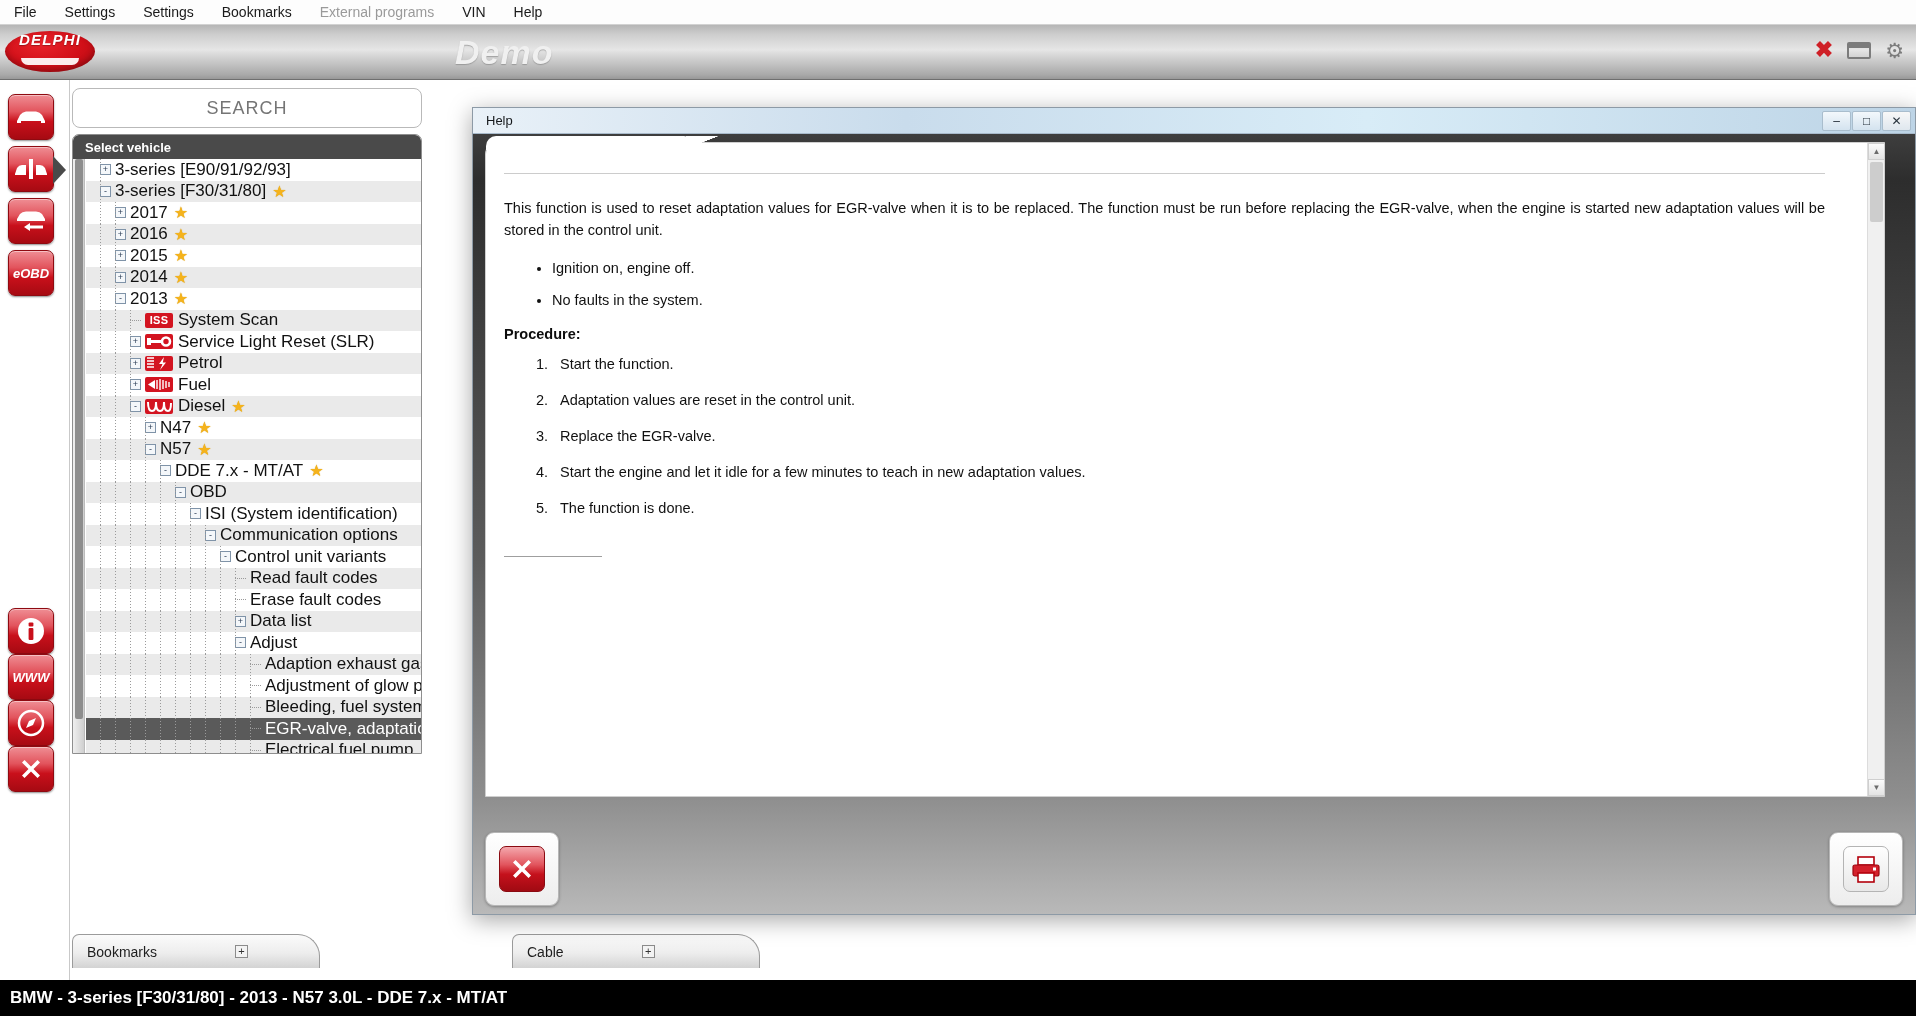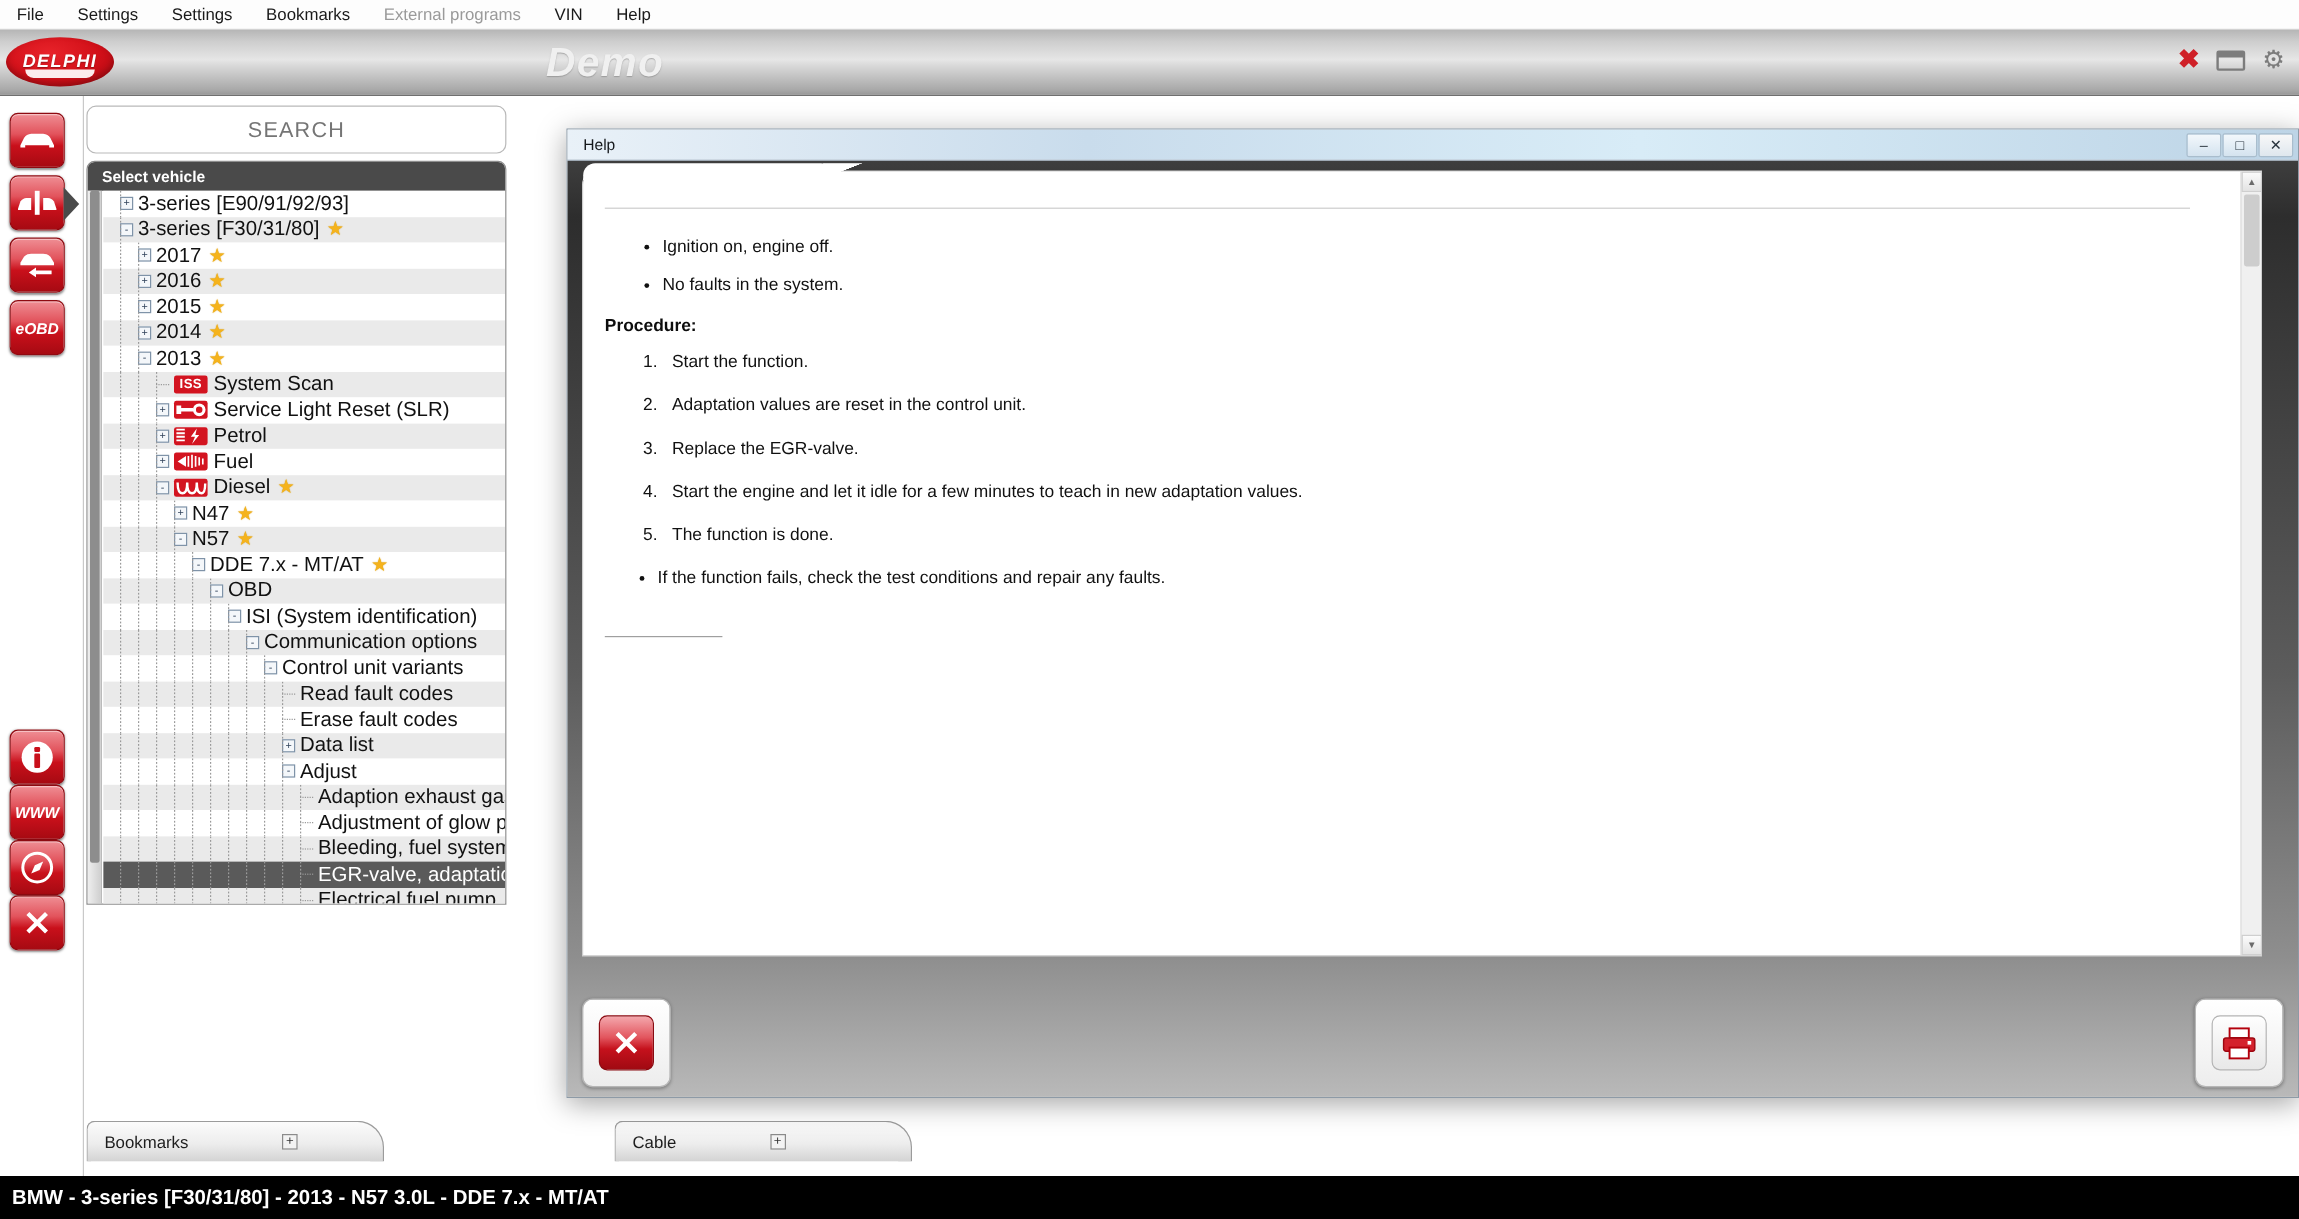--- a/index.html
+++ b/index.html
@@ -30,21 +30,21 @@
     background: linear-gradient(to bottom,
       #b6b6b6 0%, #cecece 18%, #e6e6e6 46%, #dadada 54%, #a9a9a9 92%, #989898 100%);
     border-bottom: 1px solid #6f6f6f;
     overflow: hidden;
   }
   .logo {
     position: absolute; left: 5px; top: 6px; width: 90px; height: 41px;
     background: radial-gradient(ellipse at 40% 32%, #e8232a 0%, #d10f18 55%, #a90a12 100%);
     border-radius: 50%;
     box-shadow: inset 0 -3px 6px rgba(0,0,0,.25);
-    display: flex; align-items: center; justify-content: center;
+    display: flex; align-items: flex-start; justify-content: center;
   }
   .logo-text {
     color: #fff; font-weight: bold; font-size: 15px;
     letter-spacing: 1.2px; font-style: italic;
     text-shadow: 0 1px 1px rgba(0,0,0,.3);
   }
   .logo-swoosh {
     position: absolute; left: 16px; bottom: 7px; width: 58px; height: 7px;
     border-radius: 0 0 40px 40px;
     background: #fff; opacity: .92;
@@ -774,35 +774,33 @@
         <div class="wbtn close">✕</div>
       </div>
     </div>
 
     <div class="help-shell">
       <div class="help-page">
         <div class="help-notch"></div>
 
         <div class="help-content">
           <div class="doc-rule"></div>
+          <p class="doc-para">This function is used to reset adaptation values for EGR-valve when it is to be replaced. The function must be run before replacing the EGR-valve, when the engine is started new adaptation values will be stored in the control unit.</p>
           <ul class="doc-ul" id="test-conditions-list">
               <li>Ignition on, engine off.</li>
               <li>No faults in the system.</li>
             </ul>
           <div class="doc-head">Procedure:</div>
           <ol class="doc-ol" id="procedure-list">
               <li>Start the function.</li>
               <li>Adaptation values are reset in the control unit.</li>
               <li>Replace the EGR-valve.</li>
               <li>Start the engine and let it idle for a few minutes to teach in new adaptation values.</li>
               <li>The function is done.</li>
             </ol>
-          <ul class="doc-sub">
-            <li>If the function fails, check the test conditions and repair any faults.</li>
-          </ul>
           <div class="doc-footrule"></div>
         </div>
 
         <div class="help-scroll">
           <div class="sb-arrow up">▲</div>
           <div class="sb-thumb"></div>
           <div class="sb-arrow down">▼</div>
         </div>
       </div>
 

